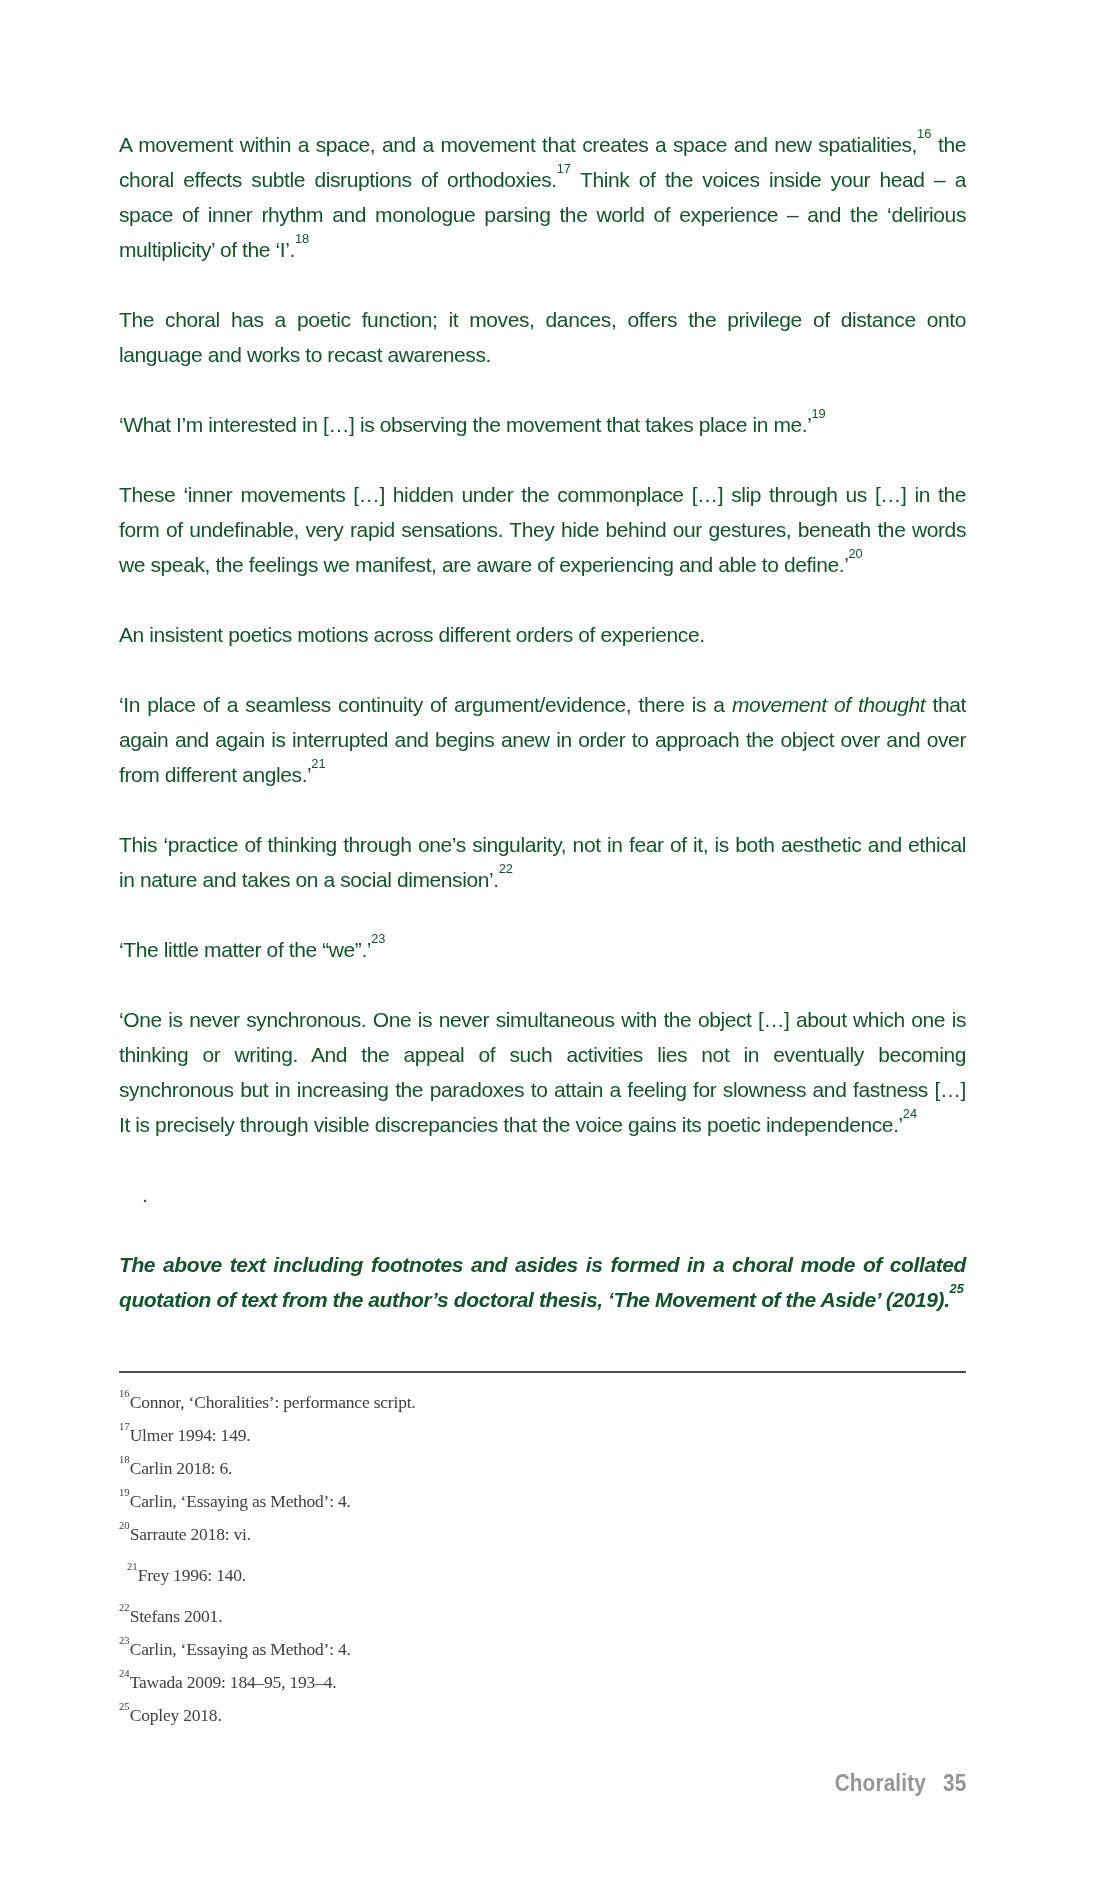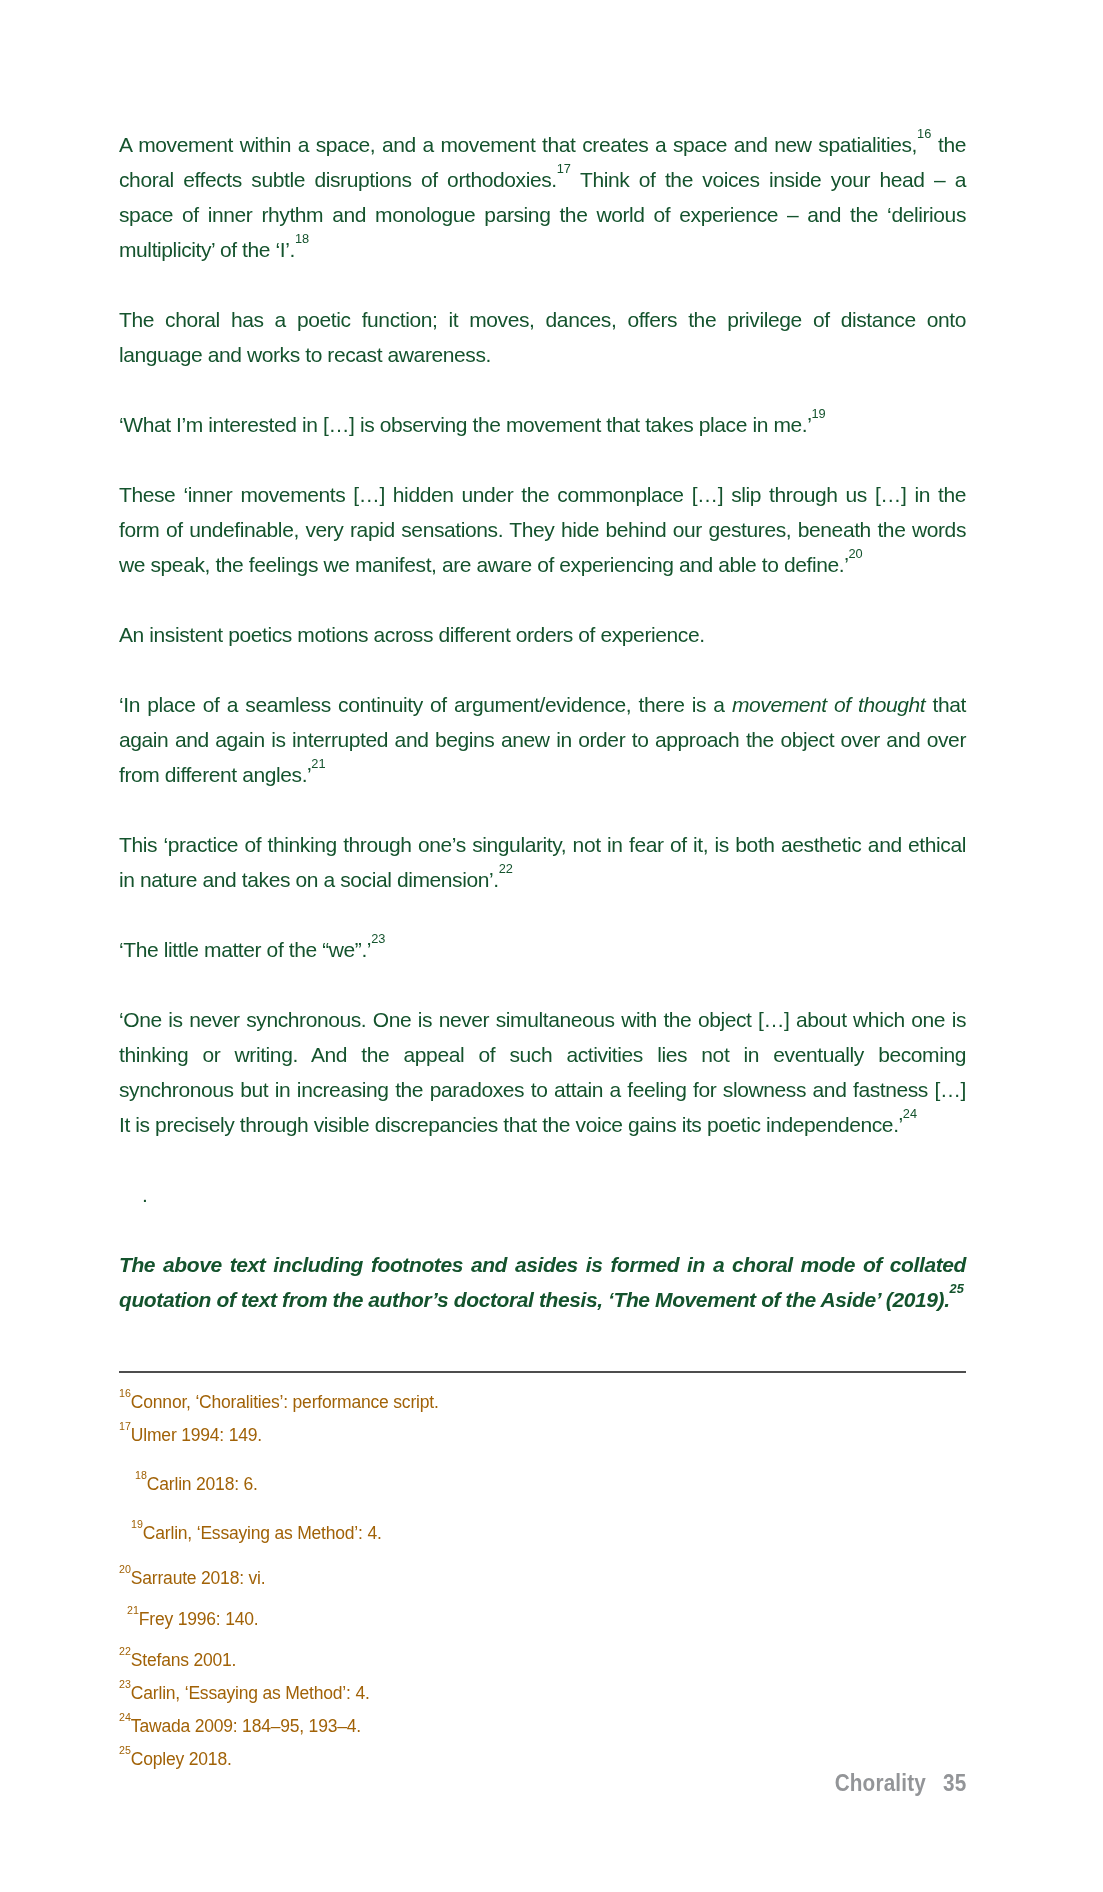--- a/index.html
+++ b/index.html
@@ -51,21 +51,22 @@
   .footnotes {
     position: absolute;
     left: 119px;
     top: 1386px;
     width: 847px;
   }
   .footnote {
     font-size: 17.5px;
     line-height: 33px;
     letter-spacing: -0.2px;
-    color: #a16207;
+    color: #404040;
+    font-family: Liberation Serif, serif;
   }
   .footnote sup.fn-ref { top: -0.4em; }
   .page-footer {
     position: absolute;
     top: 1770px;
     right: 137px;
     display: flex;
     align-items: baseline;
     gap: 19px;
     font-weight: 700;
@@ -93,22 +94,22 @@
       <p class="para"><span>‘One is never synchronous. One is never simultaneous with the object […] about which one is thinking or writing. And the appeal of such activities lies not in eventually becoming synchronous but in increasing the paradoxes to attain a feeling for slowness and fastness […] It is precisely through visible discrepancies that the voice gains its poetic independence.’</span><sup class="fn-ref">24</sup></p>
       <p class="para dot"><span>.</span></p>
       <p class="para italic"><span>The above text including footnotes and asides is formed in a choral mode of collated quotation of text from the author’s doctoral thesis, ‘The Movement of the Aside’ (2019).</span><sup class="fn-ref">25</sup></p>
     </main>
 
   <hr class="fn-rule">
 
   <section class="footnotes" id="footnotes">
       <p class="footnote" style="margin: 0px;"><sup class="fn-ref">16</sup><span>Connor, ‘Choralities’: performance script.</span></p>
       <p class="footnote" style="margin: 0px;"><sup class="fn-ref">17</sup><span>Ulmer 1994: 149.</span></p>
-      <p class="footnote" style="margin: 16px;"><sup class="fn-ref">18</sup><span>Carlin 2018: 6.</span></p>
-      <p class="footnote" style="margin: 12px;"><sup class="fn-ref">19</sup><span>Carlin, ‘Essaying as Method’: 4.</span></p>
+      <p class="footnote" style="margin: 0px;"><sup class="fn-ref">18</sup><span>Carlin 2018: 6.</span></p>
+      <p class="footnote" style="margin: 0px;"><sup class="fn-ref">19</sup><span>Carlin, ‘Essaying as Method’: 4.</span></p>
       <p class="footnote" style="margin: 0px;"><sup class="fn-ref">20</sup><span>Sarraute 2018: vi.</span></p>
       <p class="footnote" style="margin: 8px;"><sup class="fn-ref">21</sup><span>Frey 1996: 140.</span></p>
       <p class="footnote" style="margin: 0px;"><sup class="fn-ref">22</sup><span>Stefans 2001.</span></p>
       <p class="footnote" style="margin: 0px;"><sup class="fn-ref">23</sup><span>Carlin, ‘Essaying as Method’: 4.</span></p>
       <p class="footnote" style="margin: 0px;"><sup class="fn-ref">24</sup><span>Tawada 2009: 184–95, 193–4.</span></p>
       <p class="footnote" style="margin: 0px;"><sup class="fn-ref">25</sup><span>Copley 2018.</span></p>
     </section>
 
   <footer class="page-footer">
     <span>Chorality</span>

